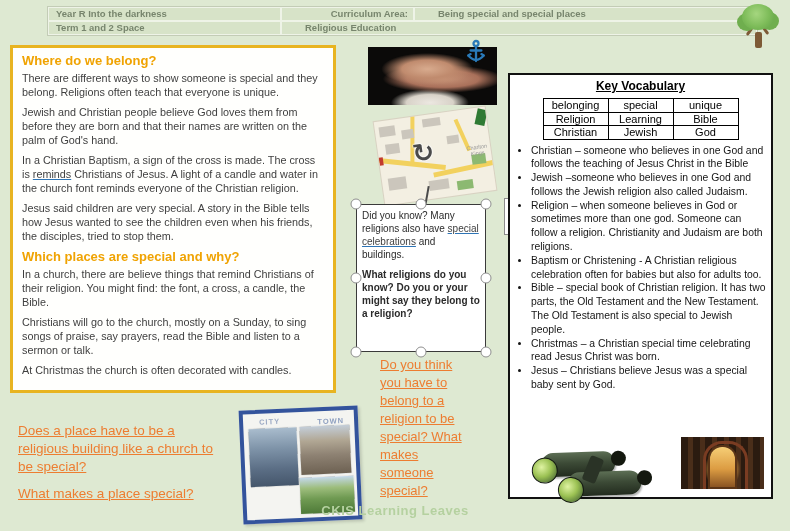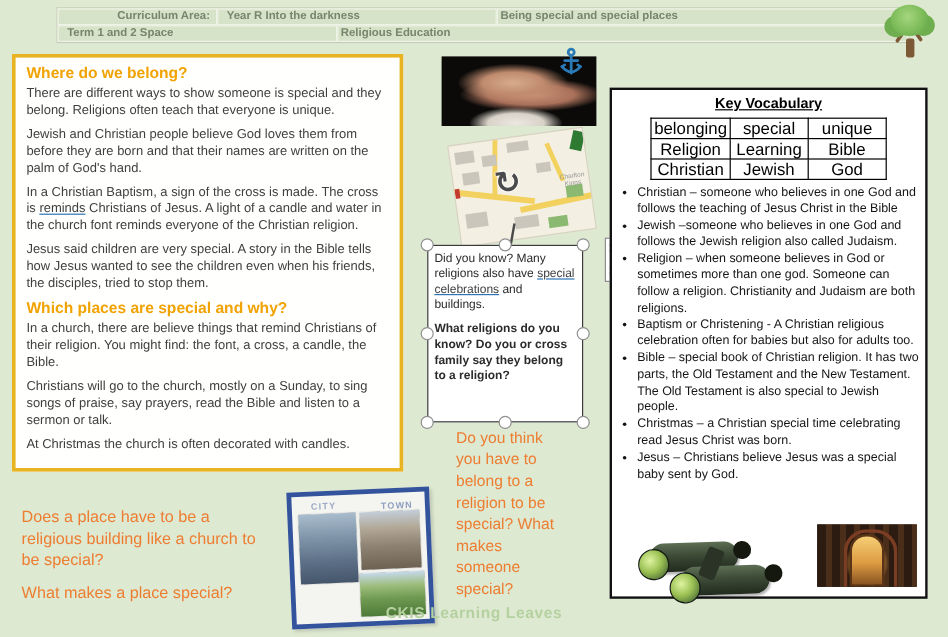--- a/index.html
+++ b/index.html
@@ -6,21 +6,21 @@
   body{font-family:"Liberation Sans",sans-serif;}
   #page{position:relative;width:790px;height:531px;background:#dee9d2;overflow:hidden;}
 
   
   #hdr{position:absolute;left:47px;top:6px;width:709px;border:1px solid #c3ccb6;background:#eef3e7;}
   .hrow{display:flex;height:14px;}
   .hcell{background:#d7e3c8;border:1px solid #eef3e7;font-size:9.5px;font-weight:bold;color:#77856d;
          line-height:12px;white-space:nowrap;overflow:hidden;box-sizing:border-box;}
   .hc1{width:233px;padding-left:7px;}
   .hc2{width:133px;text-align:right;padding-right:5px;}
-  .hc3{width:343px;padding-left:2px;flex:1;}
+  .hc3{width:343px;padding-left:23px;flex:1;}
 
   
   #tree{position:absolute;left:734px;top:3px;width:48px;height:48px;}
   .leaf{position:absolute;border-radius:50%;}
   #trunk{position:absolute;left:21px;top:29px;width:7px;height:16px;background:#7d5a36;border-radius:2px;}
   .branch{position:absolute;width:3px;height:9px;background:#7d5a36;border-radius:2px;}
 
   
   #mainbox{position:absolute;left:10px;top:45px;width:326px;height:348px;box-sizing:border-box;
            background:#fffffd;border:3px solid #e8b421;padding:4px 9px 4px 9px;}
@@ -57,37 +57,37 @@
   .handle{position:absolute;width:9px;height:9px;border:1.6px solid #8f8f8f;background:#fff;border-radius:50%;
           transform:translate(-50%,-50%);}
 
   
   #picph{position:absolute;left:504px;top:198px;width:29px;height:35px;background:#fff;border:1px solid #8c8c8c;}
   .phline{position:absolute;left:3px;right:3px;height:2px;background:#3f7fc1;}
   #pharch{position:absolute;left:6px;top:13px;width:16px;height:9px;background:#4a4a4a;
           border-radius:8px 8px 0 0;box-shadow:0 0 0 3px #fff;}
 
   
-  .orange{color:#ed7d31;white-space:pre-line;}
+  .orange{color:#ed7d31;white-space:pre-line;text-decoration:underline;}
   #qmid{position:absolute;left:380px;top:356px;width:110px;font-size:13px;line-height:18px;}
   #qbl{position:absolute;left:18px;top:422px;width:285px;font-size:13.5px;line-height:18px;}
   #qbl p{margin:0 0 9px 0;white-space:pre-line;}
 
   
   #card{position:absolute;left:241px;top:408px;width:119px;height:114px;box-sizing:border-box;
         background:#f4f4f1;border:4px solid #33539c;transform:rotate(-2.5deg);box-shadow:2px 2px 3px rgba(0,0,0,.15);}
   .cap{position:absolute;font-size:7.5px;font-weight:bold;letter-spacing:1px;}
   .photo{position:absolute;box-shadow:0 0 1px rgba(0,0,0,.4);}
 
   
   #panel{position:absolute;left:508px;top:73px;width:265px;height:426px;box-sizing:border-box;
          background:#fff;border:2.5px solid #111;}
   #vtitle{margin:4px 0 0 0;text-align:center;font-size:12px;font-weight:bold;text-decoration:underline;color:#000;}
   #vtable{border-collapse:collapse;margin:5px auto 0 auto;}
-  #vtable td{border:1.3px solid #000;width:60px;height:12.5px;text-align:center;font-size:14px;color:#000;padding:0 2px;}
+  #vtable td{border:1.3px solid #000;width:60px;height:12.5px;text-align:center;font-size:11px;color:#000;padding:0 2px;}
   #defs{margin:4px 4px 0 8px;padding-left:13px;}
   #defs li{font-size:10.4px;line-height:13.8px;color:#151515;margin:0;}
 
   
   #binoc{position:absolute;left:19px;top:372px;width:120px;height:66px;transform:rotate(-6deg);}
   .barrel{position:absolute;width:74px;height:24px;border-radius:12px;
           background:linear-gradient(#5d6f55 0%,#3c4a36 45%,#222b1e 100%);box-shadow:1px 2px 2px rgba(0,0,0,.3);}
   .lens{position:absolute;width:24px;height:24px;border-radius:50%;border:1px solid #141a12;
         background:radial-gradient(circle at 38% 35%,#dff3a2 0%,#9bc153 45%,#57773a 80%,#2c3b24 100%);}
   .eyep{position:absolute;width:15px;height:15px;border-radius:50%;background:#14180f;}
@@ -106,22 +106,22 @@
   #footer{position:absolute;left:0;top:503px;width:790px;text-align:center;
           font-size:13px;font-weight:bold;color:#b5d1a0;letter-spacing:.5px;}
 </style>
 </head>
 <body>
 
 <div id="page">
 
   <div id="hdr">
     <div class="hrow">
+      <div class="hcell hc1">Year R Into the darkness</div>
       <div class="hcell hc2">Curriculum Area:</div>
-      <div class="hcell hc1">Year R Into the darkness</div>
       <div class="hcell hc3">Being special and special places</div>
     </div>
     <div class="hrow">
       <div class="hcell hc1">Term 1 and 2 Space</div>
       <div class="hcell hc3">Religious Education</div>
     </div>
   </div>
 
   <div id="tree">
     <div id="trunk"></div>
@@ -174,21 +174,21 @@
     <div class="mgreen" style="left:102px;top:2px;width:10px;height:16px;background:#2f7a33;transform:rotate(20deg);"></div>
     <div style="position:absolute;left:0;top:36px;width:4px;height:8px;background:#c23b2e;"></div>
     <div id="mlabel">Charlton
 Kings</div>
     <div id="mspin">↻</div>
   </div>
   <div id="connector"></div>
 
   <div id="dyk">
     <p><span>Did you know? Many religions also have </span><span class="bluelink">special  celebrations</span><span> and buildings.</span></p>
-    <p class="q">What religions do you know?  Do you or cross family say they belong to a religion?</p>
+    <p class="q">What religions do you know?  Do you or your might say they belong to a religion?</p>
   </div>
   <div class="handle" style="left:356px;top:204px;"></div>
   <div class="handle" style="left:421px;top:204px;"></div>
   <div class="handle" style="left:486px;top:204px;"></div>
   <div class="handle" style="left:356px;top:278px;"></div>
   <div class="handle" style="left:486px;top:278px;"></div>
   <div class="handle" style="left:356px;top:352px;"></div>
   <div class="handle" style="left:421px;top:352px;"></div>
   <div class="handle" style="left:486px;top:352px;"></div>
 

